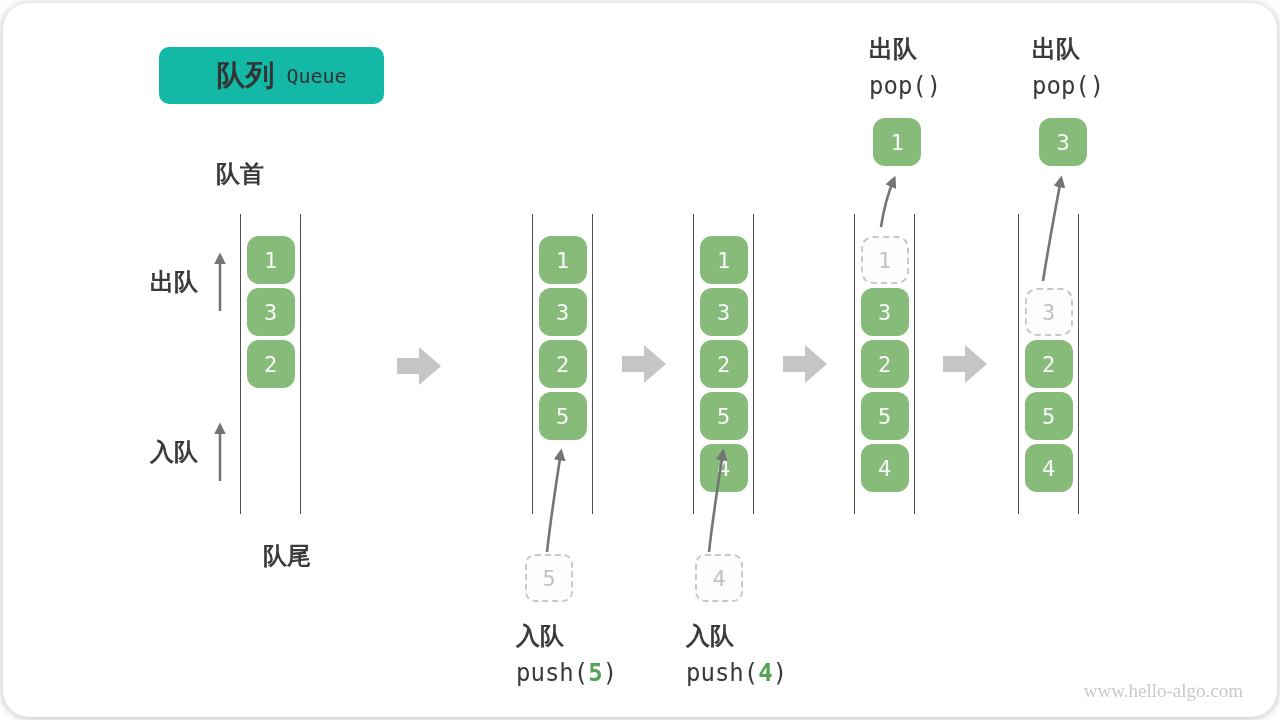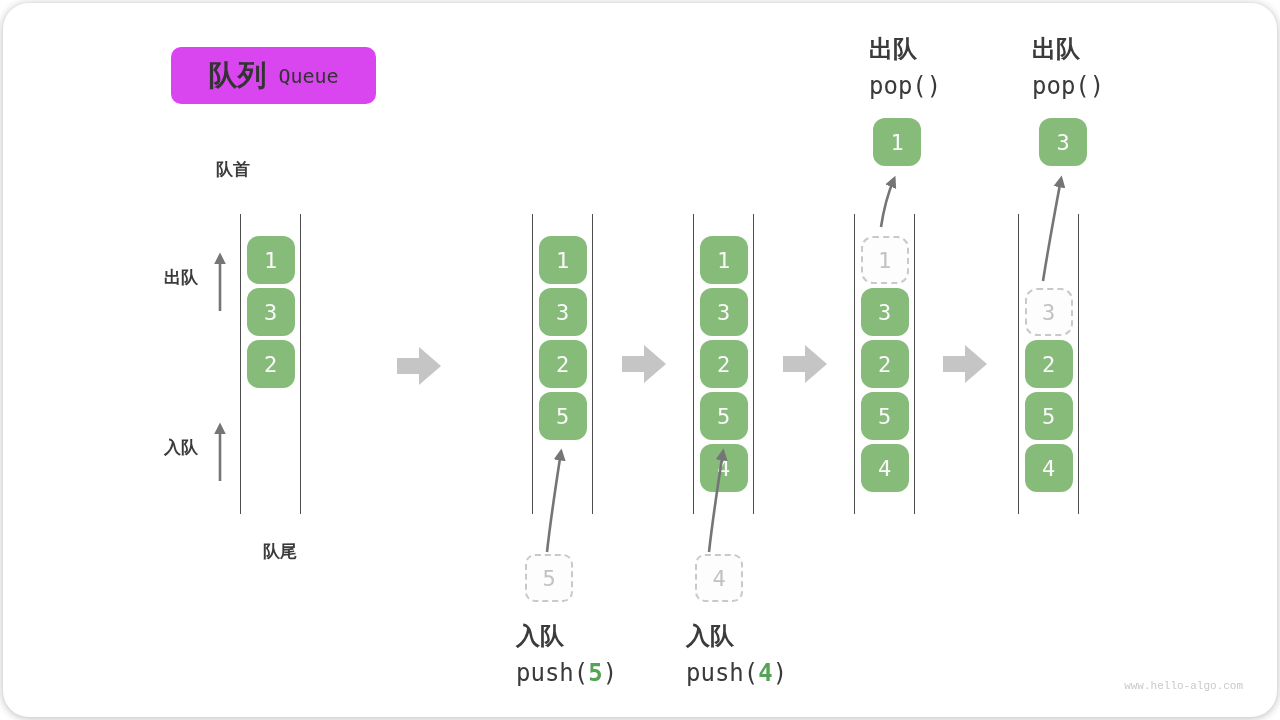--- a/index.html
+++ b/index.html
@@ -6,27 +6,27 @@
   .canvas{
     position:relative;width:1280px;height:720px;overflow:hidden;
     font-family:"Liberation Sans","DejaVu Sans",sans-serif;color:#3b3b3b;
   }
   .card{
     position:absolute;left:3px;top:3px;right:3px;bottom:3px;
     background:#ffffff;border-radius:26px;
     box-shadow:0 1px 9px rgba(0,0,0,0.28);
   }
   .title-box{
-    position:absolute;left:168px;top:44px;width:205px;height:57px;
-    background:#d946ef;border-radius:10px;
-    display:flex;align-items:center;justify-content:center;gap:12px;
+    position:absolute;left:156px;top:44px;width:205px;height:57px;
+    background:#14b8a6;border-radius:10px;
+    display:flex;align-items:center;justify-content:center;gap:12px;padding-left:20px;
   }
   .title-zh{font-size:29px;font-weight:700;color:#333;}
   .title-en{font-family:"DejaVu Sans Mono","Liberation Mono",monospace;font-size:20px;color:#333;}
-  .cjk-label{position:absolute;font-size:17px;font-weight:700;color:#3b3b3b;white-space:nowrap;}
+  .cjk-label{position:absolute;font-size:24px;font-weight:700;color:#3b3b3b;white-space:nowrap;}
   .queue-column{
     position:absolute;top:211px;width:61px;height:300px;
     border-left:1.5px solid #4f4f4f;border-right:1.5px solid #4f4f4f;
     box-sizing:border-box;
     display:flex;flex-direction:column;align-items:center;
     padding-top:22px;gap:4px;
   }
   .qbox{
     width:48px;height:48px;border-radius:12px;background:#86bb7a;
     display:flex;align-items:center;justify-content:center;
@@ -43,22 +43,22 @@
   .pend-box{position:absolute;width:48px;height:48px;border-radius:10px;background:#fdfdfd;
     border:2px dashed #c9c9c9;box-sizing:border-box;
     display:flex;align-items:center;justify-content:center;
     font-family:"DejaVu Sans Mono","Liberation Mono",monospace;font-size:22px;color:#c2c2c2;}
   .op-group{position:absolute;white-space:nowrap;}
   .op-line1{font-size:24px;font-weight:700;color:#3b3b3b;margin-bottom:7px;}
   .op-line2{font-family:"DejaVu Sans Mono","Liberation Mono",monospace;font-size:24px;color:#3a3a3a;}
   .op-arg{color:#55a355;font-weight:700;}
   .watermark{
     position:absolute;right:34px;top:677px;
-    font-family:Liberation Mono, monospace;
-    font-size:11px;color:#c9c9c9;
+    font-family:Liberation Serif, serif;
+    font-size:19px;color:#c9c9c9;
   }
   svg.overlay{position:absolute;left:0;top:0;pointer-events:none;}
 </style>
 </head>
 <body>
 
 <div class="canvas">
   <div class="card">
 
     <div class="title-box">

